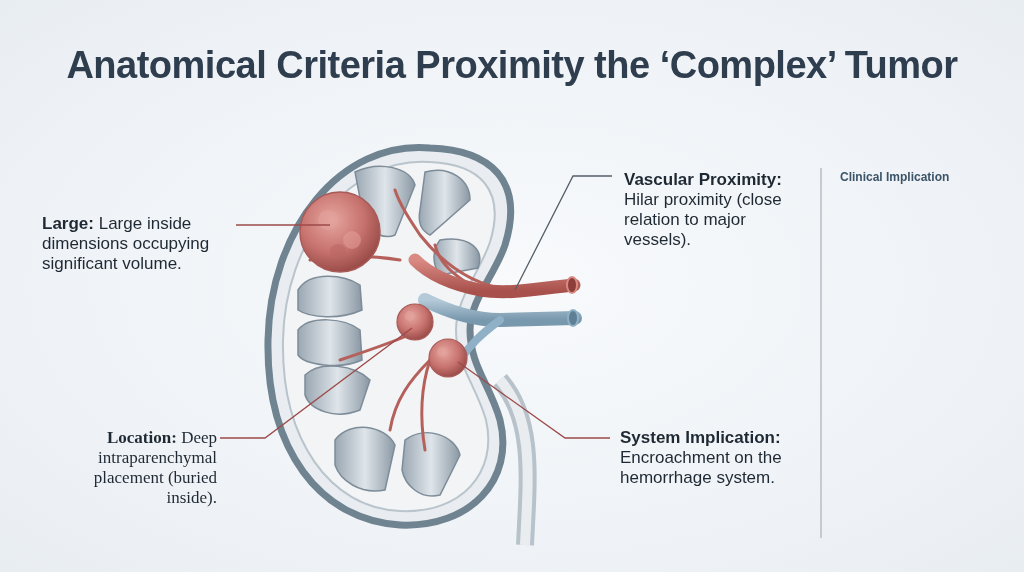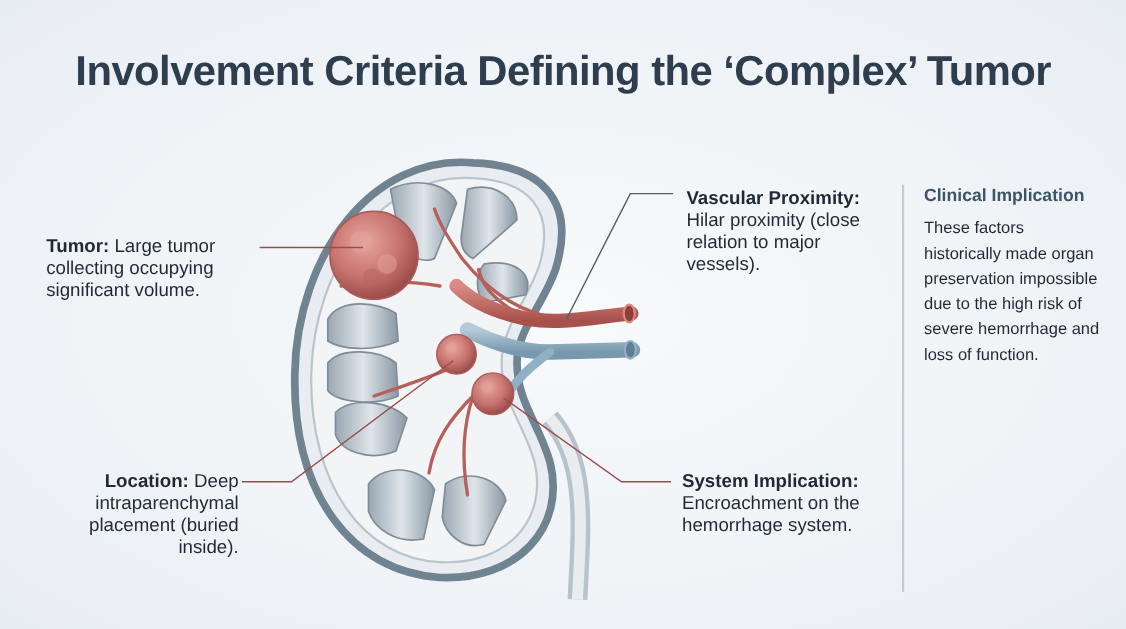--- a/index.html
+++ b/index.html
@@ -11,38 +11,38 @@
   }
   .title {
     position: absolute; left: 0; right: 0; top: 44px;
     text-align: center; font-size: 38px; font-weight: bold;
     color: #2f3e4e; letter-spacing: -0.5px;
   }
   .label {
     position: absolute; font-size: 17px; line-height: 20px; color: #1f2933;
   }
   .label b { font-weight: bold; }
-  .label.right-align { text-align: right; }
+  .label.right-align { text-align: right; font-family: Liberation Serif, serif; }
   #lbl-size { left: 42px; top: 214px; width: 200px; }
   #lbl-location { left: 60px; top: 428px; width: 157px; }
   #lbl-vascular { left: 624px; top: 170px; width: 180px; }
   #lbl-system { left: 620px; top: 428px; width: 180px; }
   .divider {
     position: absolute; left: 820px; top: 168px; width: 2px; height: 370px;
     background: #c3cbd3;
   }
   .panel { position: absolute; left: 840px; top: 170px; width: 160px; }
-  .panel-title { font-size: 16px; font-weight: bold; color: #3b5468; margin-bottom: 8px; }
+  .panel-title { font-size: 12px; font-weight: bold; color: #3b5468; margin-bottom: 8px; }
   .panel-body { font-size: 15px; line-height: 23px; color: #1f2933; }
   svg.illus { position: absolute; left: 0; top: 0; }
 </style>
 </head>
 <body>
 
-<div class="title">Involvement Criteria Defining the ‘Complex’ Tumor</div>
+<div class="title">Anatomical Criteria Proximity the ‘Complex’ Tumor</div>
 
 <svg class="illus" width="1024" height="572" viewBox="0 0 1024 572">
   <defs>
     <radialGradient id="tumorG" cx="40%" cy="35%" r="65%">
       <stop offset="0%" stop-color="#e6a6a0"></stop>
       <stop offset="60%" stop-color="#c8736f"></stop>
       <stop offset="100%" stop-color="#9c4d4a"></stop>
     </radialGradient>
     <linearGradient id="pyrG" x1="0" y1="0" x2="1" y2="0">
       <stop offset="0%" stop-color="#9aa7b2"></stop>
@@ -109,33 +109,32 @@
 
   <g fill="none" stroke-width="1.3">
     <path d="M236 225 L 330 225" stroke="#9c4a4a"></path>
     <path d="M220 438 L 265 438 L 412 328" stroke="#9c4a4a"></path>
     <path d="M612 176 L 573 176 L 515 290" stroke="#555f68"></path>
     <path d="M610 438 L 565 438 L 458 362" stroke="#9c4a4a"></path>
   </g>
 </svg>
 
 <div class="label" id="lbl-size">
-  <b>Tumor:</b><span> Large tumor collecting occupying significant volume.</span>
+  <b>Large:</b><span> Large inside dimensions occupying significant volume.</span>
 </div>
 
 <div class="label right-align" id="lbl-location">
   <b>Location:</b><span> Deep intraparenchymal placement (buried inside).</span>
 </div>
 
 <div class="label" id="lbl-vascular">
   <b>Vascular Proximity:</b><span> Hilar proximity (close relation to major vessels).</span>
 </div>
 
 <div class="label" id="lbl-system">
   <b>System Implication:</b><span> Encroachment on the hemorrhage system.</span>
 </div>
 
 <div class="divider"></div>
 
 <div class="panel">
   <div class="panel-title">Clinical Implication</div>
-  <div class="panel-body">These factors historically made organ preservation impossible due to the high risk of severe hemorrhage and loss of function.</div>
 </div>
 
 </body></html>

